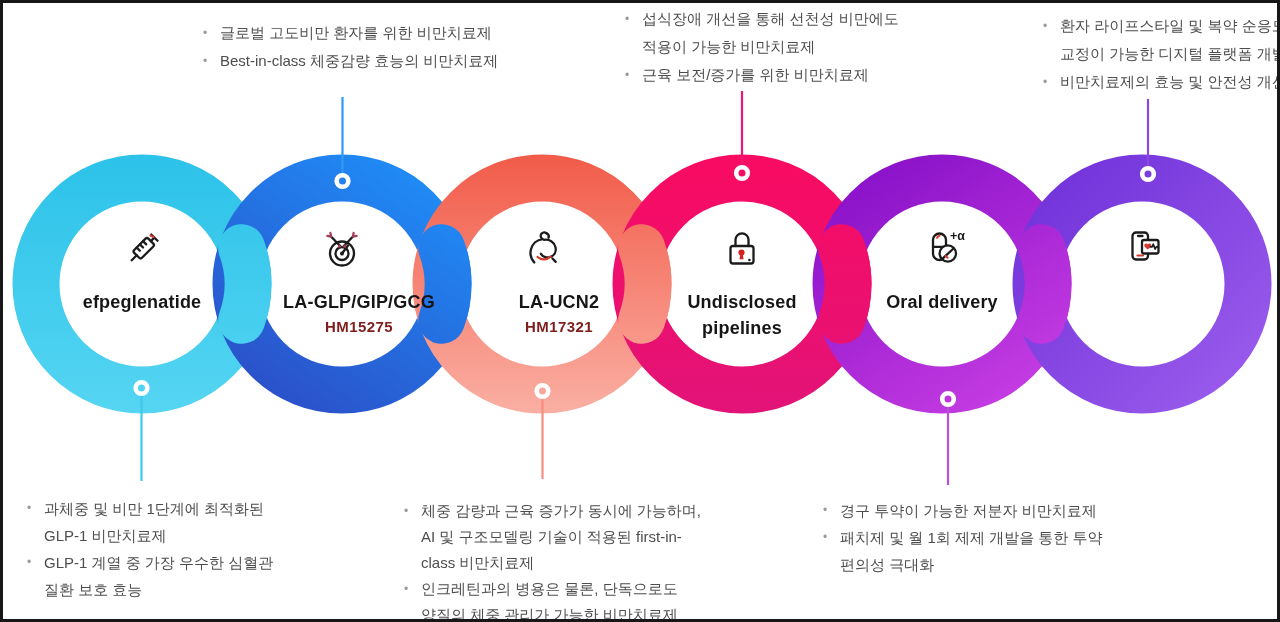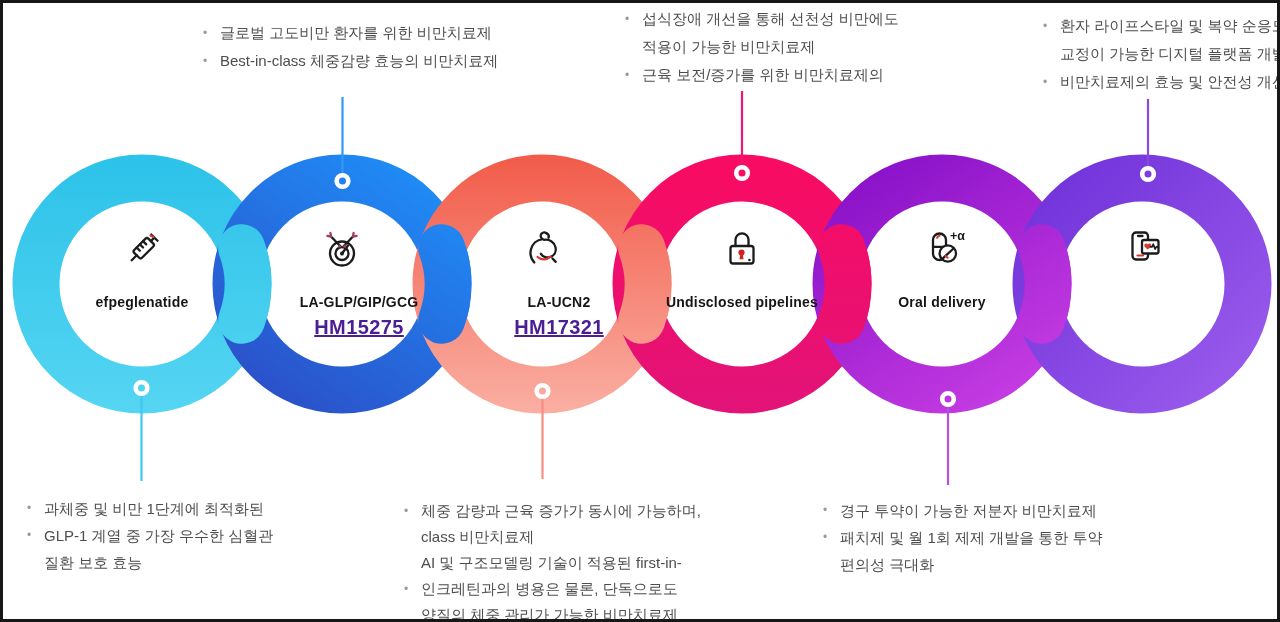--- a/index.html
+++ b/index.html
@@ -2,23 +2,23 @@
 <html><head>
 <meta charset="utf-8">
 <style>
   html,body{margin:0;padding:0;background:#fff;}
   .canvas{position:relative;width:1280px;height:622px;background:#ffffff;
     border:3px solid #171717;box-sizing:border-box;overflow:hidden;
     font-family:"Liberation Sans",sans-serif;}
   .rings-svg{position:absolute;left:0;top:0;}
   .ring-icon{position:absolute;width:52px;height:52px;top:221px;}
   .ring-label{position:absolute;top:286px;width:160px;text-align:center;}
-  .ring-name{font-size:14px;font-weight:700;color:#161616;line-height:26px;letter-spacing:.2px;}
-  .ring-code{font-size:20px;font-weight:700;color:#4c1d95;line-height:24px;
-    text-decoration:underline;letter-spacing:.4px;}
+  .ring-name{font-size:18px;font-weight:700;color:#161616;line-height:26px;letter-spacing:.2px;}
+  .ring-code{font-size:15px;font-weight:700;color:#7f1d1d;line-height:24px;
+    letter-spacing:.4px;}
   .callout{position:absolute;font-size:15px;color:#4d4d4d;font-weight:500;}
   .callout.top{line-height:28px;}
   .callout.bot{line-height:27px;}
   .callout.bot5{line-height:26px;}
   .cl{display:flex;}
   .bul{flex:0 0 17px;width:17px;color:#9a9a9a;font-size:12px;}
   .ct{white-space:nowrap;}
   svg text{font-family:"Liberation Sans",sans-serif;}
 </style>
 </head>
@@ -184,21 +184,21 @@
     <div class="cl">
         <span class="bul">•</span>
         <span class="ct">섭식장애 개선을 통해 선천성 비만에도</span>
       </div>
     <div class="cl">
         <span class="bul"></span>
         <span class="ct">적용이 가능한 비만치료제</span>
       </div>
     <div class="cl">
         <span class="bul">•</span>
-        <span class="ct">근육 보전/증가를 위한 비만치료제의</span>
+        <span class="ct">근육 보전/증가를 위한 비만치료제</span>
       </div>
   </div>
 
   <div class="callout top" style="left:1040px;top:9px">
     <div class="cl">
         <span class="bul">•</span>
         <span class="ct">환자 라이프스타일 및 복약 순응도</span>
       </div>
     <div class="cl">
         <span class="bul"></span>
@@ -209,43 +209,47 @@
         <span class="ct">비만치료제의 효능 및 안전성 개선</span>
       </div>
   </div>
 
   <div class="callout bot" style="left:24px;top:492px">
     <div class="cl">
         <span class="bul">•</span>
         <span class="ct">과체중 및 비만 1단계에 최적화된</span>
       </div>
     <div class="cl">
+        <span class="bul"></span>
+        <span class="ct">GLP-1 비만치료제</span>
+      </div>
+    <div class="cl">
         <span class="bul">•</span>
         <span class="ct">GLP-1 계열 중 가장 우수한 심혈관</span>
       </div>
     <div class="cl">
         <span class="bul"></span>
         <span class="ct">질환 보호 효능</span>
       </div>
   </div>
 
   <div class="callout bot bot5" style="left:401px;top:495px">
     <div class="cl">
         <span class="bul">•</span>
         <span class="ct">체중 감량과 근육 증가가 동시에 가능하며,</span>
       </div>
     <div class="cl">
         <span class="bul"></span>
+        <span class="ct">AI 및 구조모델링 기술이 적용된 first-in-</span>
+      </div>
+    <div class="cl">
+        <span class="bul"></span>
         <span class="ct">class 비만치료제</span>
       </div>
     <div class="cl">
-        <span class="bul"></span>
-        <span class="ct">AI 및 구조모델링 기술이 적용된 first-in-</span>
-      </div>
-    <div class="cl">
         <span class="bul">•</span>
         <span class="ct">인크레틴과의 병용은 물론, 단독으로도</span>
       </div>
     <div class="cl">
         <span class="bul"></span>
         <span class="ct">양질의 체중 관리가 가능한 비만치료제</span>
       </div>
   </div>
 
   <div class="callout bot" style="left:820px;top:494px">

